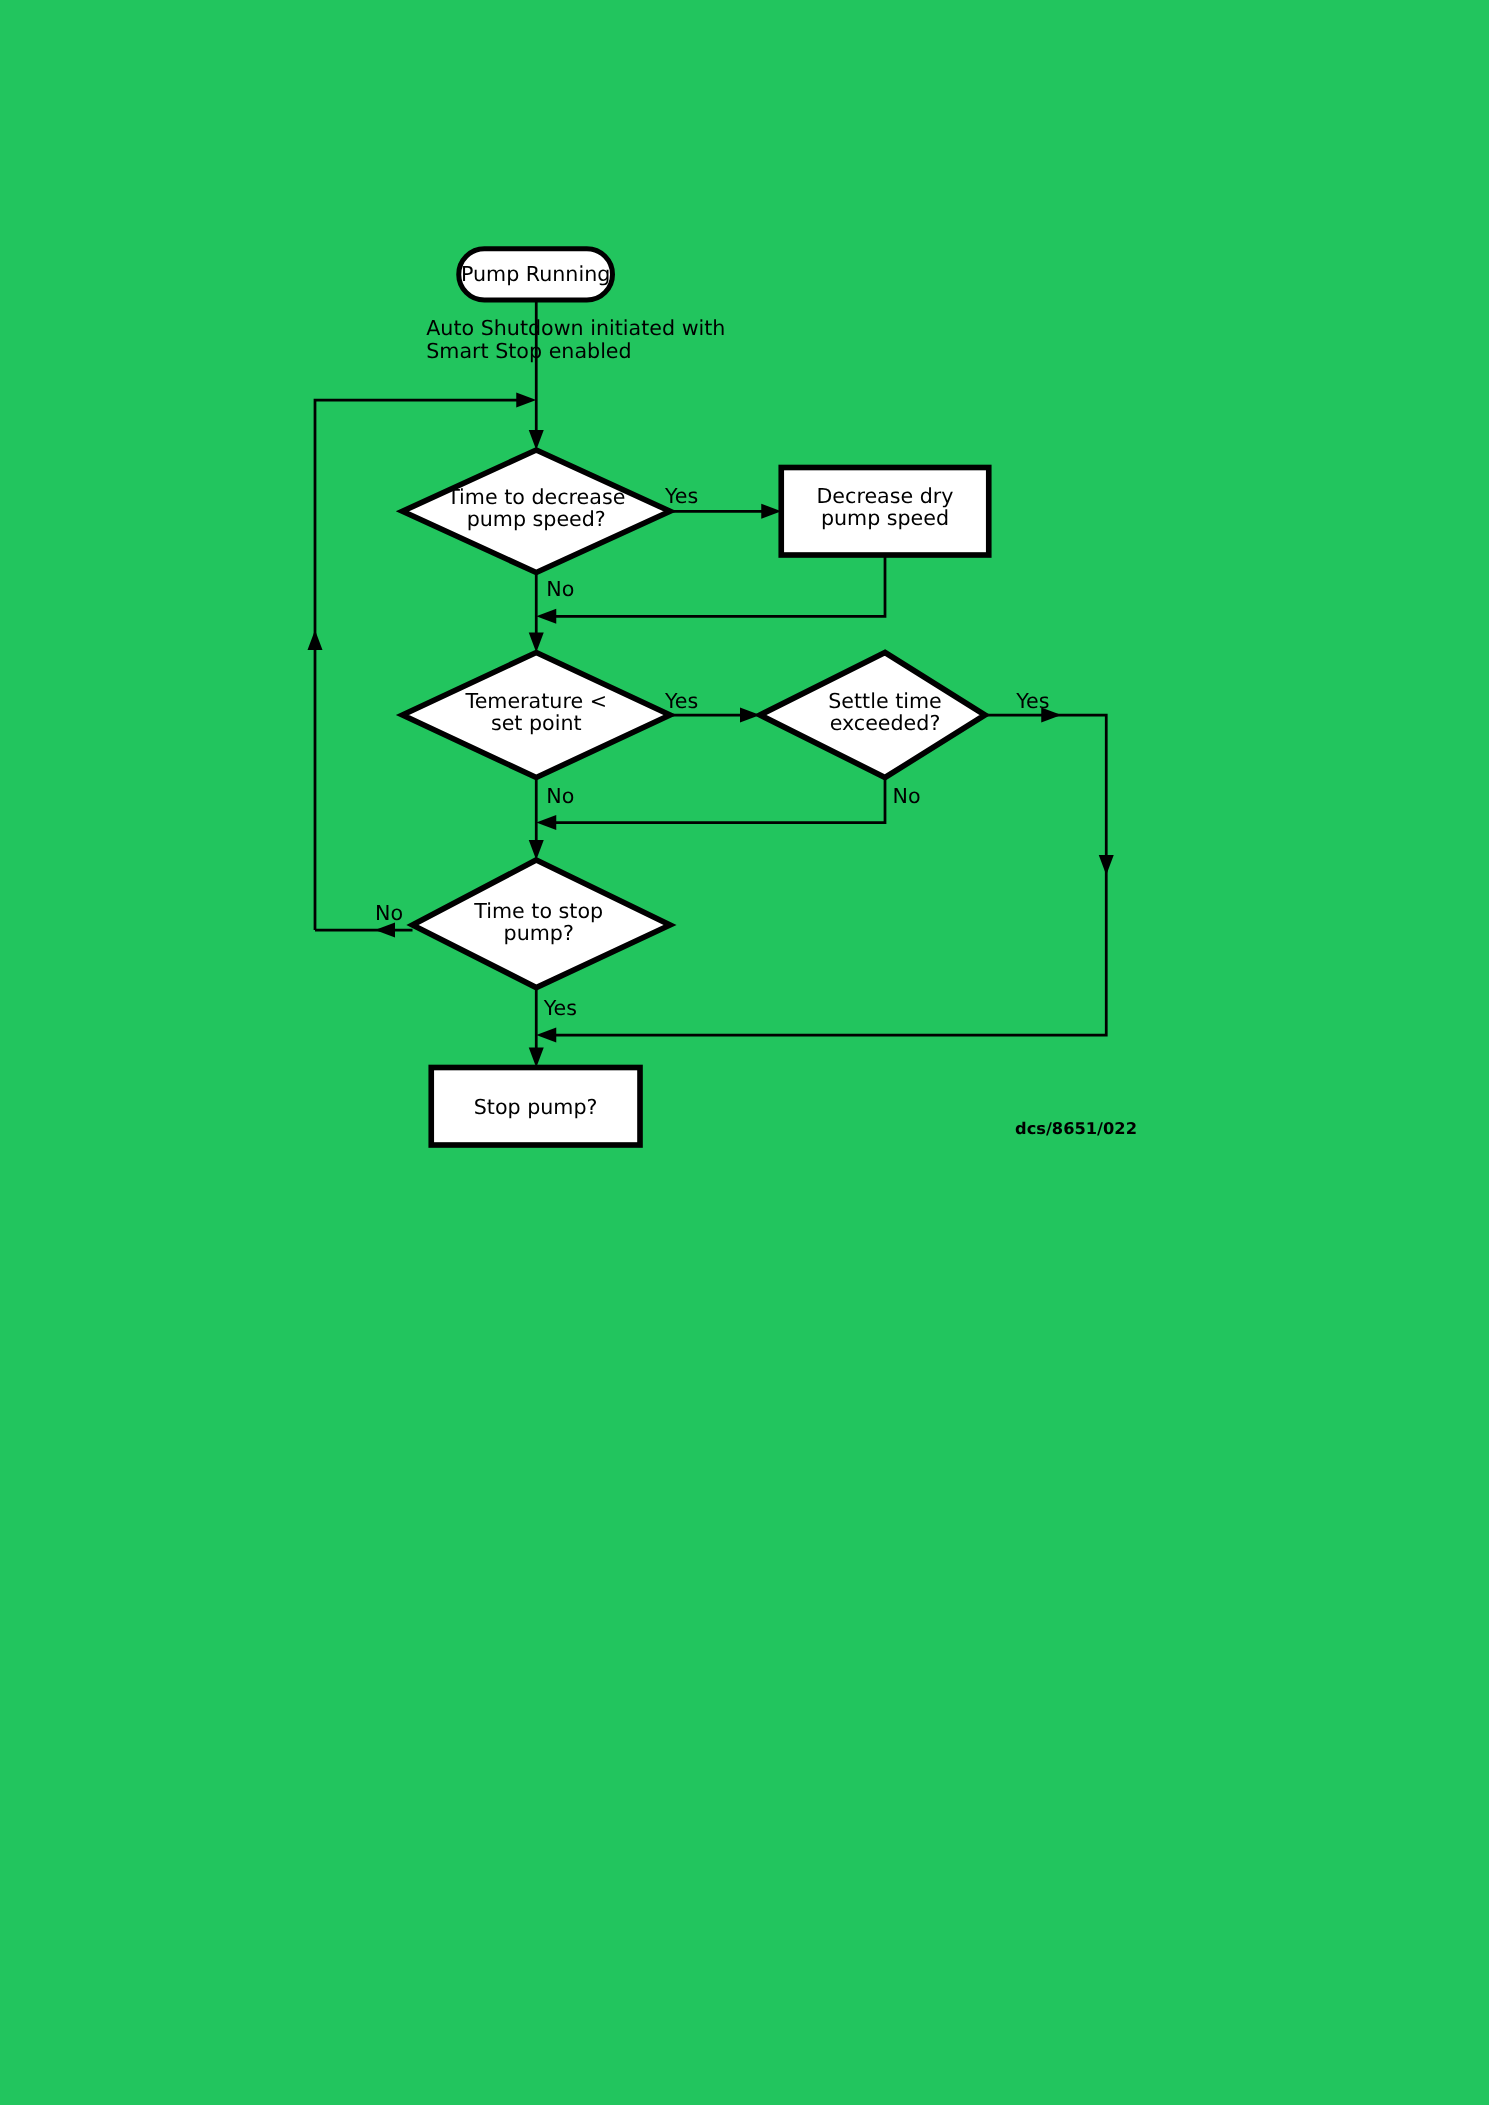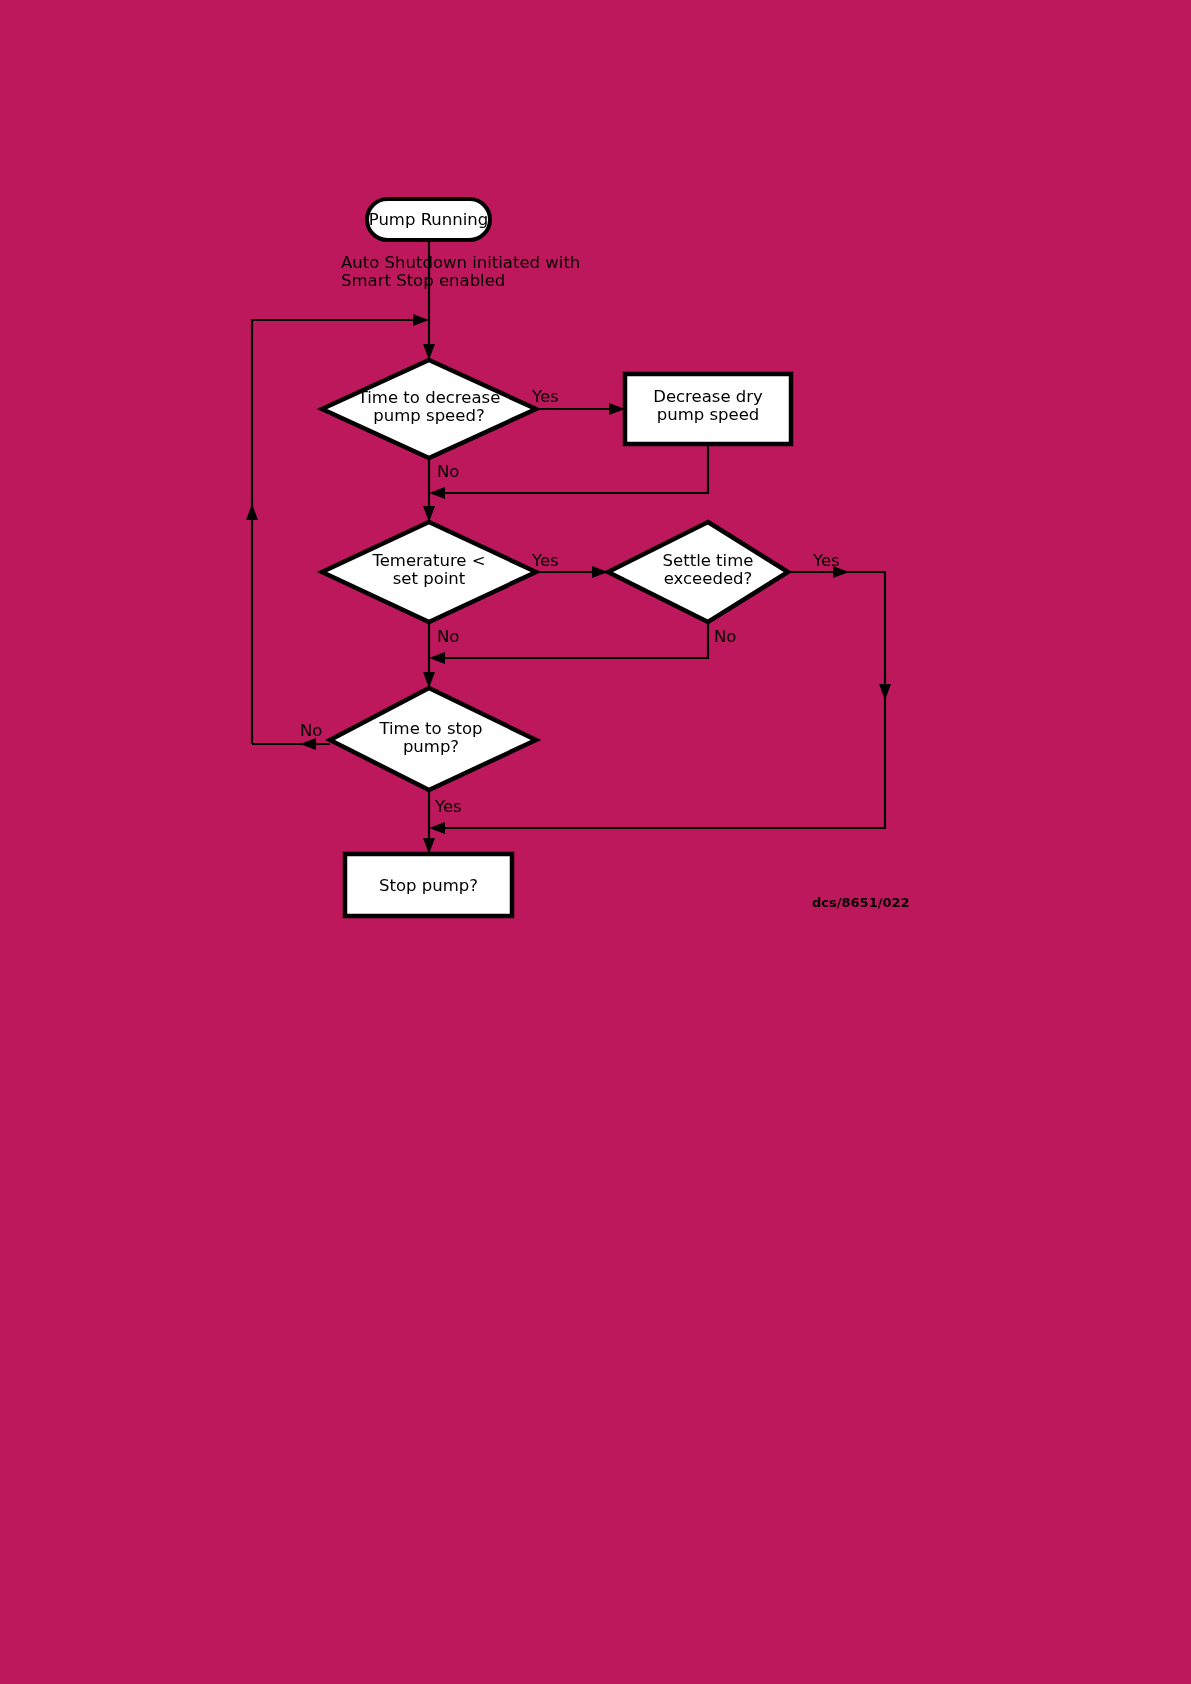--- a/index.html
+++ b/index.html
@@ -12,21 +12,21 @@
     height: 1684px;
     font-family: "DejaVu Sans", sans-serif;
     position: relative;
     overflow: hidden;
   }
   #sheet {
     position: absolute;
     left: 0; top: 0;
     width: 1191px;
     height: 1684px;
-    background: #be185d;
+    background: #22c55e;
   }
   svg#flow {
     display: block;
     width: 1191px;
     height: 1684px;
   }
   .shape {
     fill: #ffffff;
     stroke: #000000;
     stroke-width: 4.5;

